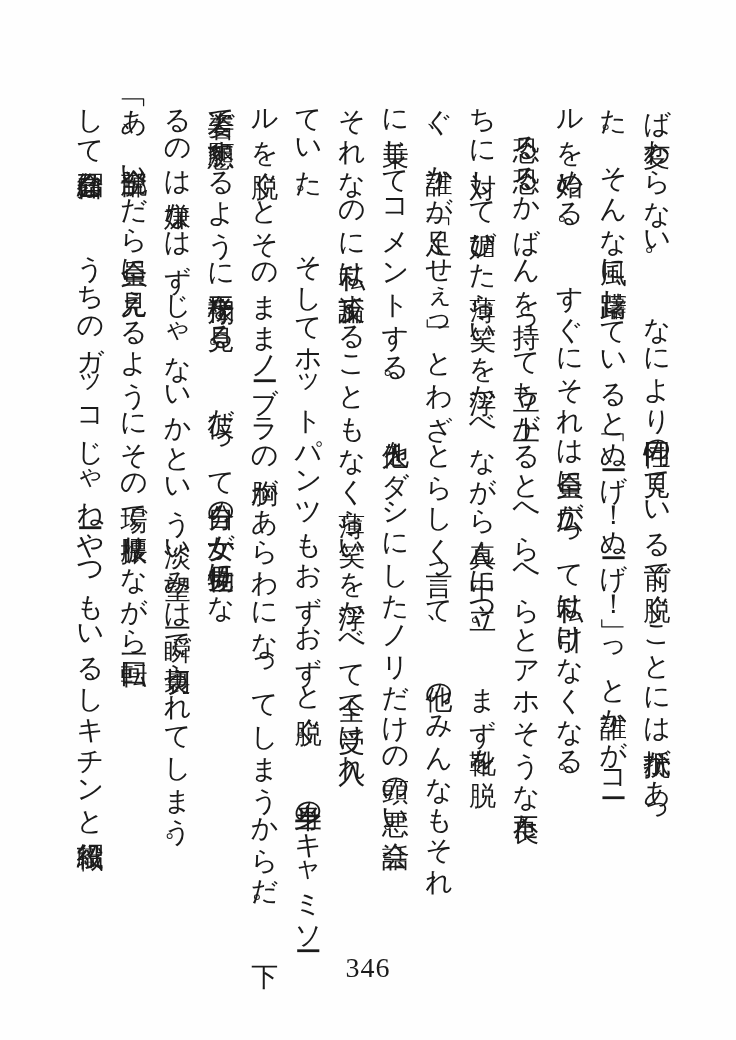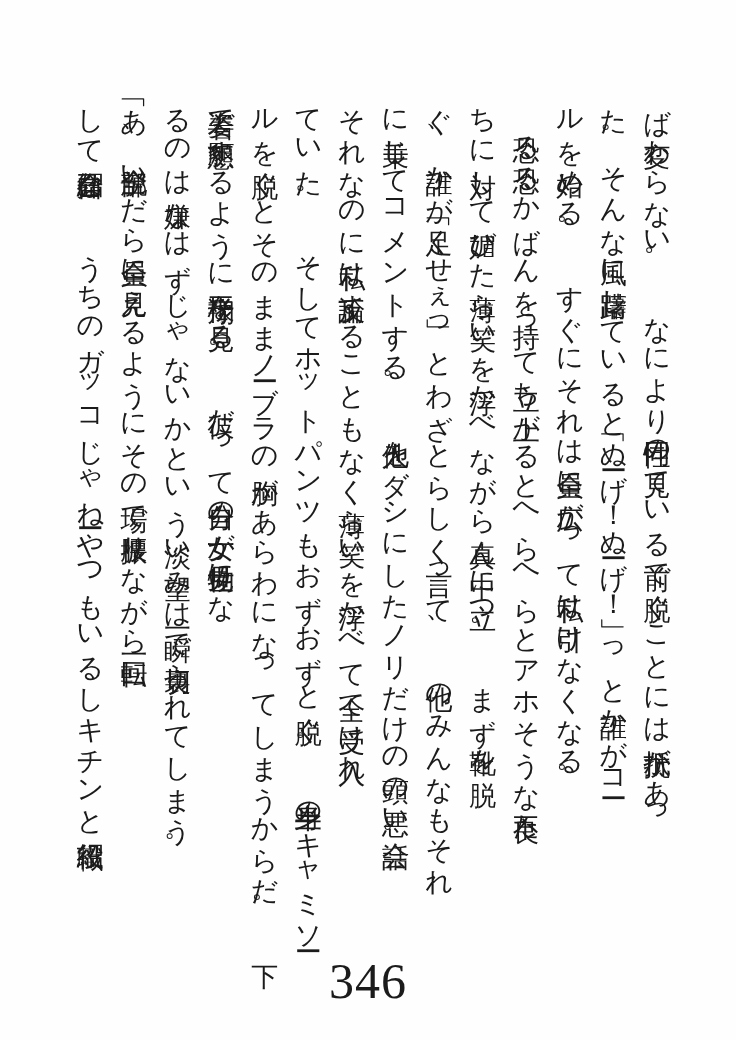--- a/index.html
+++ b/index.html
@@ -33,21 +33,21 @@
   .text-block .col {
     height: 100%;
     overflow: visible;
   }
   .page-number {
     position: absolute;
     top: 952px;
     left: 0;
     width: 100%;
     text-align: center;
-    font-size: 50px;
+    font-size: 28px;
     letter-spacing: 1px;
     color: #1b1b1b;
     font-family: "Liberation Serif", "DejaVu Serif", serif;
   }
 </style>
 </head>
 <body>
 
 <div class="page">
   <div class="text-block"><div class="col">ば変わらない。　なにより同性の見ている前で脱ぐことには抵抗があっ</div><div class="col">た。そんな風に躊躇していると「ぬーげ！ぬーげ！」　っと誰かがコー</div><div class="col">ルを始める。　すぐにそれは全員に広がって私は引けなくなる。</div><div class="col">　恐る恐るかばんを持って立ち上がるとへらへらとアホそうな不良た</div><div class="col">ちに対して媚びた薄ら笑いを浮かべながら真ん中に立つ。　まず靴を脱</div><div class="col">ぐ、誰かが「足くせぇ」っとわざとらしく言って、　他のみんなもそれ</div><div class="col">に乗じてコメントする。　他人をダシにしたノリだけの頭の悪い会話。</div><div class="col">それなのに私は反論することもなく薄ら笑いを浮かべて全て受け入れ</div><div class="col">ていた。　そしてホットパンツもおずおずと脱ぐ。　上半身のキャミソー</div><div class="col">ルを脱ぐとそのままノーブラの胸があらわになってしまうからだ。　下</div><div class="col">着姿で懇願するように翔平様を見る。　彼だって自分の女が見世物にな</div><div class="col">るのは嫌なはずじゃないかという淡い望みは一瞬で裏切られてしまう。</div><div class="col">「あ、全部脱いだら全員に見えるようにその場で腰振りながら一回転</div><div class="col">して自己紹介な。　うちのガッコじゃねーやつもいるしキチンと役職紹</div></div>

